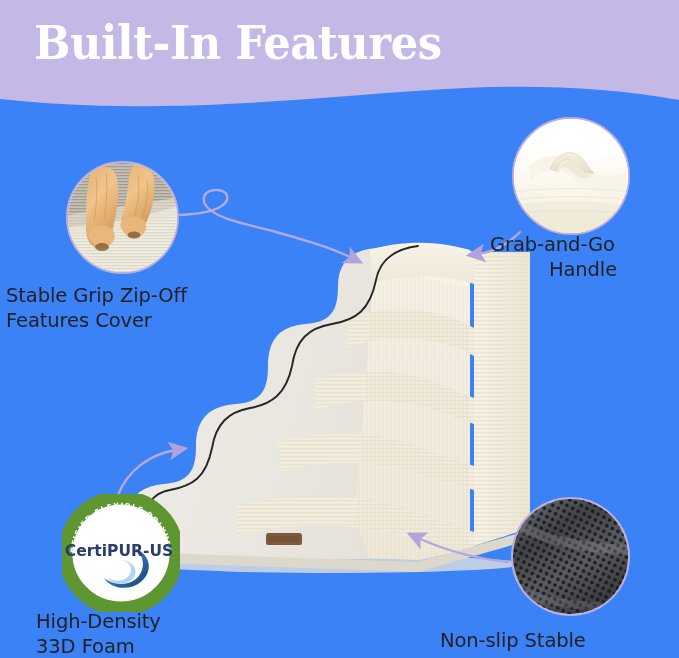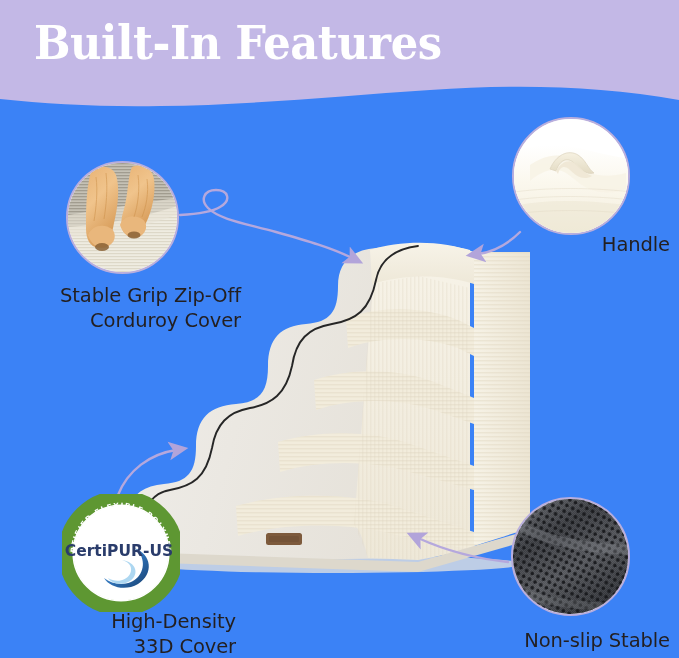--- a/index.html
+++ b/index.html
@@ -54,29 +54,29 @@
     transform-origin: left top;
   }
 
   
   .label {
     position: absolute;
     font-family: "DejaVu Sans", "Liberation Sans", sans-serif;
     font-size: 19.5px;
     line-height: 25px;
     color: #231f20;
-    text-align: right;
+    text-align: left;
     white-space: nowrap;
     letter-spacing: -0.1px;
   }
   .label .l2 { display: block; }
 
   #label-cover  { left: 6px;   top: 283px; width: 235px; }
   #label-handle { left: 490px; top: 232px; width: 180px; text-align: left; }
-  #label-handle .l2 { text-align: right; padding-left: 6px;}
+  #label-handle .l2 { text-align: center; padding-left: 6px;}
   #label-foam   { left: 36px;  top: 609px; width: 200px; }
   #label-nonslip{ left: 440px; top: 628px; width: 230px; }
 
   
   .circle {
     position: absolute;
     border-radius: 50%;
     box-sizing: border-box;
     border: 2px solid #b9aedd;
     overflow: hidden;
@@ -363,29 +363,30 @@
       <path d="M60,66 C74,68 78,80 68,87 C60,92 50,90 46,84
                C54,89 64,87 68,80 C71,74 68,68 60,66 Z" fill="#9fd0ee" opacity="0.85"></path>
 
       <text x="57" y="62" text-anchor="middle" font-family="'DejaVu Sans','Liberation Sans',sans-serif" font-size="15.5" font-weight="bold" fill="#2a3c6b">CertiPUR-US</text>
       <text x="104" y="54" font-family="'DejaVu Sans',sans-serif" font-size="6" fill="#2a3c6b">®</text>
     </svg>
   </div>
 
   <div class="label" id="label-cover">
     <span>Stable Grip Zip-Off</span>
-    <span class="l2">Corduroy Cover</span>
+    <span class="l2">Features Cover</span>
   </div>
 
   <div class="label" id="label-handle">
+    <span>Grab-and-Go</span>
     <span class="l2">Handle</span>
   </div>
 
   <div class="label" id="label-foam">
     <span>High-Density</span>
-    <span class="l2">33D Cover</span>
+    <span class="l2">33D Foam</span>
   </div>
 
   <div class="label" id="label-nonslip">
     <span>Non-slip Stable</span>
   </div>
 
 </div>
 
 </body></html>

